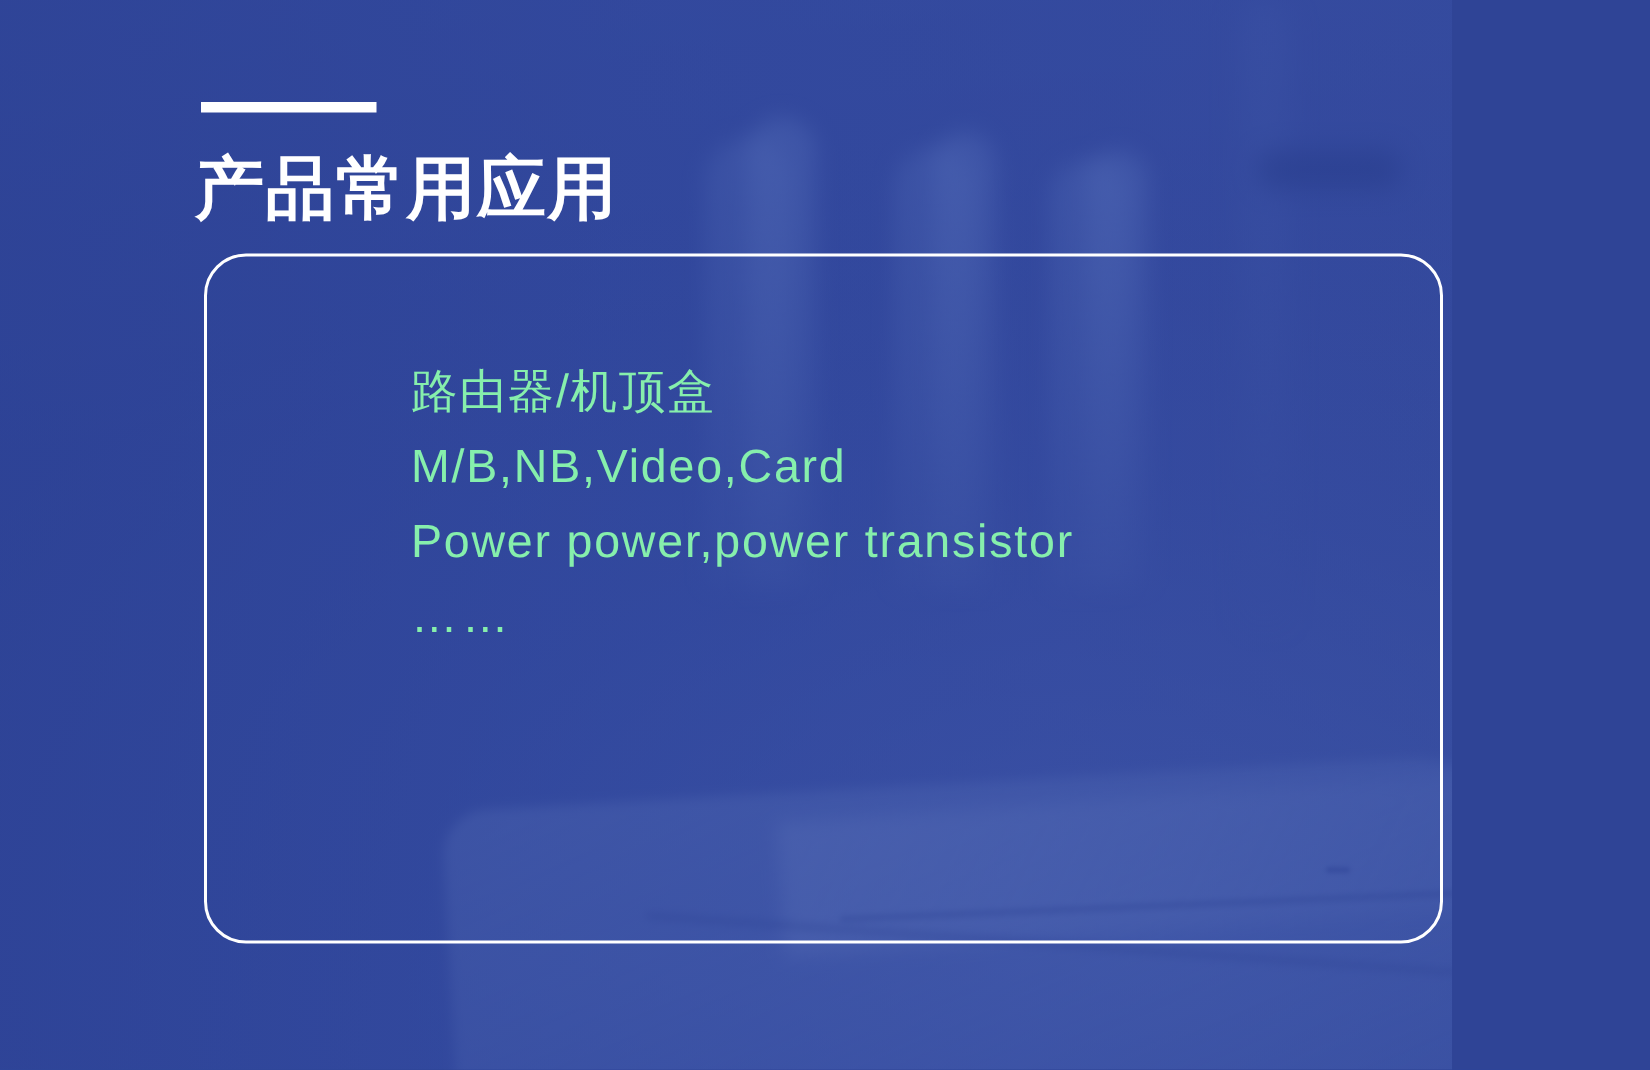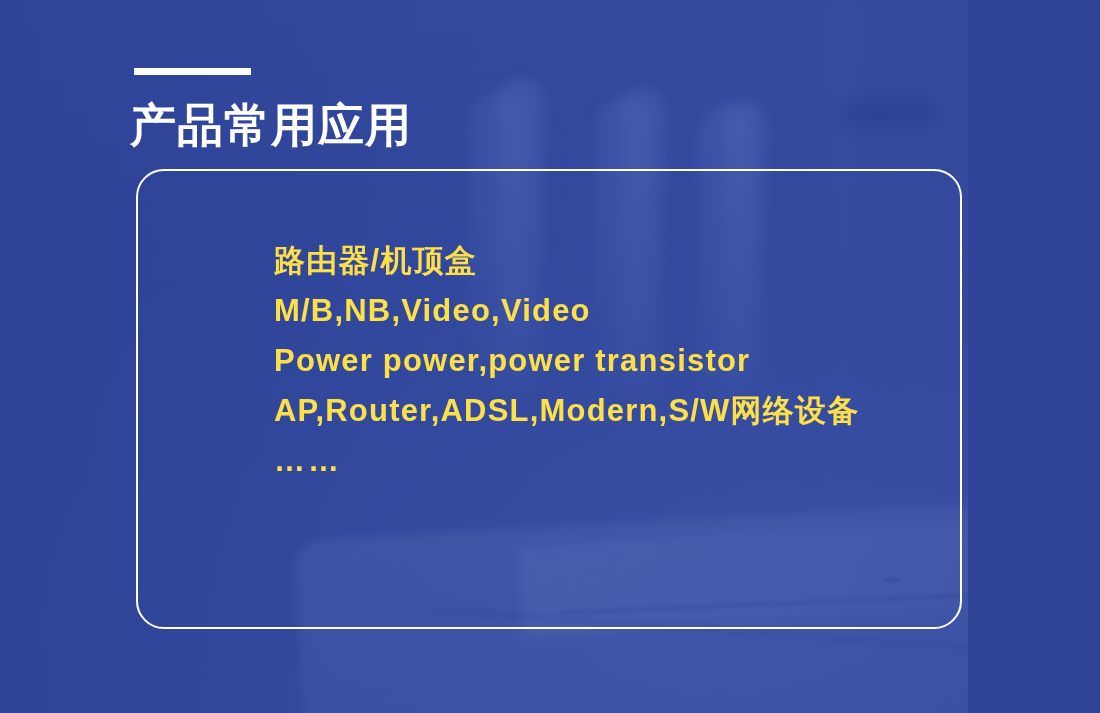--- a/index.html
+++ b/index.html
@@ -166,24 +166,24 @@
     position: absolute;
     left: 274px;
     top: 236px;
     margin: 0;
     padding: 0;
     list-style: none;
   }
   .app-item {
     font-size: 31px;
     line-height: 50px;
-    color: #fde047;
+    color: #86efac;
     letter-spacing: 1.2px;
     white-space: nowrap;
-    font-weight: bold;
+    font-weight: normal;
   }
   .app-item.ellipsis {
     letter-spacing: 3px;
   }
 </style>
 </head>
 <body>
 
 <div class="stage">
 
@@ -214,20 +214,19 @@
   <div class="content">
 
     <div class="title-rule"></div>
 
     <h1 class="page-title">产品常用应用</h1>
 
     <div class="app-frame"></div>
 
     <ul class="app-list">
       <li class="app-item">路由器/机顶盒</li>
-      <li class="app-item">M/B,NB,Video,Video</li>
+      <li class="app-item">M/B,NB,Video,Card</li>
       <li class="app-item">Power power,power transistor</li>
-      <li class="app-item">AP,Router,ADSL,Modern,S/W网络设备</li>
       <li class="app-item ellipsis">……</li>
     </ul>
 
   </div>
 </div>
 
 </body></html>

